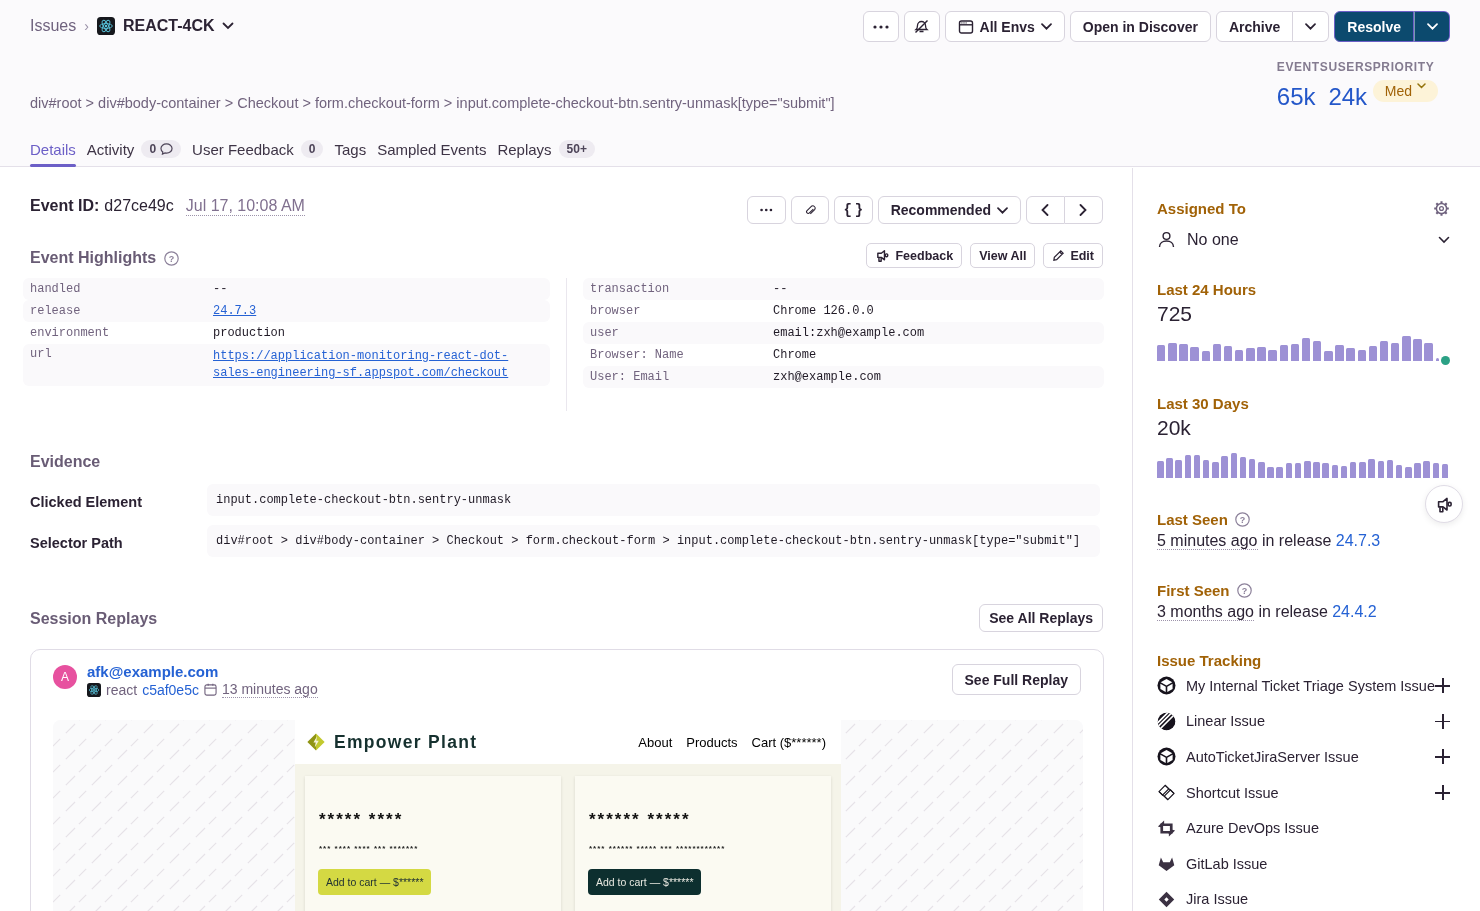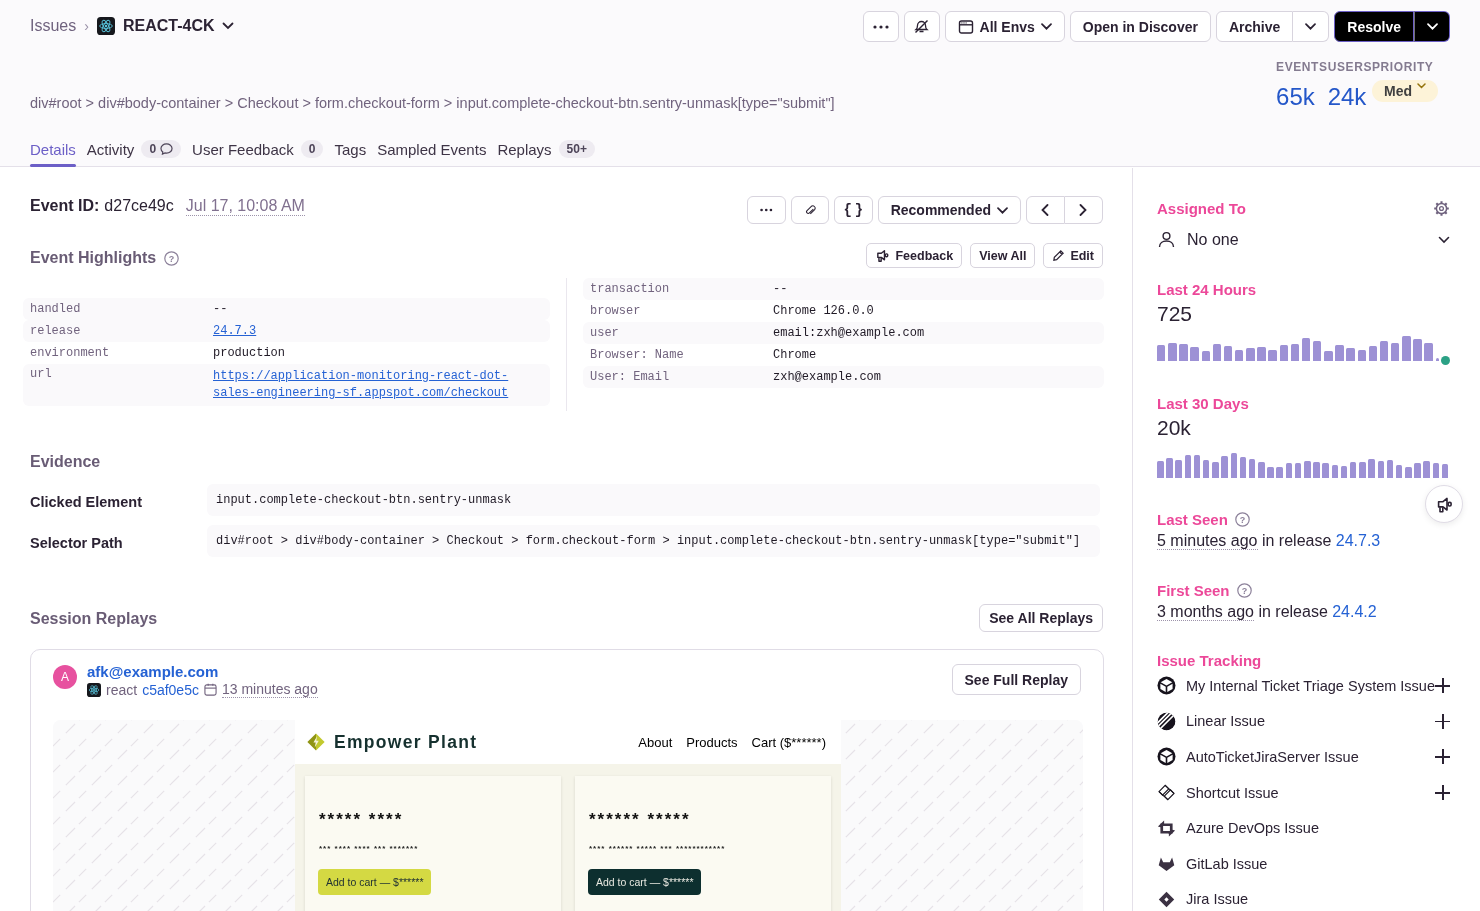--- a/index.html
+++ b/index.html
@@ -13,36 +13,36 @@
 #crumbs .proj { font-weight:700; color:#2b2233; }
 .crumb-sep { margin:0 8px; color:#9a91a8; font-size:14px; }
 #topbtns { position:absolute; right:30px; top:11px; display:flex; align-items:center; gap:5px; }
 .btn { display:inline-flex; align-items:center; justify-content:center; gap:6px;
   background:#fff; border:1px solid #d8d4de; border-radius:6px; height:31px;
   font-size:14px; font-weight:700; color:#2b2233; padding:0 12px; }
 .btn.icon-only { width:36px; padding:0; }
 .btn-group { display:inline-flex; }
 .btn-group .btn:first-child { border-radius:6px 0 0 6px; }
 .btn-group .btn:last-child { border-radius:0 6px 6px 0; border-left:none; }
-.btn.primary { background:#000000; border-color:#6c5fc7; color:#fff; }
+.btn.primary { background:#0c4a6e; border-color:#6c5fc7; color:#fff; }
 .btn-group .btn.primary:last-child { border-left:1px solid rgba(255,255,255,.45); }
 #titlerow { position:absolute; left:30px; top:61px; width:930px; display:flex; align-items:center; }
 .pill-new { background:linear-gradient(90deg,#31a47c,#2aa193); color:#fff; font-size:11px; font-weight:700; border-radius:10px;
   padding:3.5px 8px; margin-right:11px; }
 #titlerow h1 { font-size:21px; font-weight:700; color:#2b2233; white-space:nowrap; }
 #titlerow .url { font-size:20px; color:#8d8599; margin-left:10px; white-space:nowrap; overflow:hidden;
   text-overflow:ellipsis; max-width:681px; letter-spacing:0.75px; }
 .pill-ongoing { background:#fff; border:1px solid #d8d4de; color:#4d4458; font-size:12.5px; font-weight:700;
   border-radius:12px; padding:4px 11px; margin-left:13px; white-space:nowrap; }
 #culprit { position:absolute; left:30px; top:95px; font-size:14.5px; color:#71637e; }
 #stats { position:absolute; right:42px; top:60px; display:flex; }
 #stats .col { display:flex; flex-direction:column; align-items:flex-start; }
 #stats .lbl { font-size:12px; font-weight:700; color:#847b90; letter-spacing:.6px; }
 #stats .val { font-size:24px; color:#2457c9; margin-top:9px; }
-.pill-med { background:#fdf3d8; color:#404040; font-size:14px; font-weight:700; border-radius:12px;
+.pill-med { background:#fdf3d8; color:#a16207; font-size:14px; font-weight:400; border-radius:12px;
   padding:3px 12px; margin-top:6px; display:inline-flex; align-items:flex-start; gap:5px;}
 #tabs { position:absolute; left:30px; top:132px; display:flex; align-items:center; gap:11px; height:34px; }
 .tab { font-size:15px; color:#3e3446; display:flex; align-items:center; gap:7px; height:34px; position:relative; }
 .tab.active { color:#6c5fc7; font-weight:500; }
 .tab.active:after { content:""; position:absolute; left:0; right:0; bottom:-1px; height:3px;
   background:#6c5fc7; border-radius:2px; }
 .tabpill { background:#eeebf1; border-radius:10px; font-size:12px; font-weight:700; color:#4d4458;
   padding:2px 8px; display:inline-flex; align-items:center; gap:4px; }
 
 #main { position:absolute; left:0; top:168px; width:1132px; height:743px; background:#fff; }
@@ -92,21 +92,21 @@
 #site-head .brand { font-size:17.5px; font-weight:700; color:#16312f; margin-left:7px; letter-spacing:1.3px;}
 #site-head .nav { margin-left:auto; font-size:13px; color:#000000; display:flex; gap:14px; }
 .prod-card { position:absolute; top:56px; width:256px; height:200px; background:#fbfaf2;
   box-shadow:0 1px 3px rgba(0,0,0,.12); }
 .prod-card .t { font-size:17px; font-weight:700; color:#111; margin:34px 0 0 14px; letter-spacing:2px;}
 .prod-card .d { font-size:8px; font-weight:700; color:#222; margin:14px 0 0 14px; letter-spacing:1px;}
 .prod-card .b { margin:16px 0 0 13px; display:inline-block; font-size:10.5px; padding:7px 8px; border-radius:4px;}
 
 #sidebar { position:absolute; left:1132px; top:168px; width:348px; height:743px; background:#fff;
   border-left:1px solid #e4e0e9; }
-.sb-h { font-size:15px; font-weight:700; color:#ec4899; display:flex; align-items:center; gap:7px;}
+.sb-h { font-size:15px; font-weight:700; color:#a16207; display:flex; align-items:center; gap:7px;}
 #sidebar .sec { position:absolute; left:24px; right:30px; }
 .bars { display:flex; align-items:flex-end; gap:2.7px; height:31px; }
 .bars i { background:#9d91d5; border-radius:1.5px 1.5px 0 0; }
 .num { font-size:21px; color:#2b2233; }
 .sb-line { font-size:16px; color:#2b2233; }
 .sb-line .dotted { border-bottom:1px dotted #9d93ab; }
 .sb-line a { color:#2562d4; }
 .it-row { display:flex; align-items:center; height:35.6px; }
 .it-row .txt { margin-left:10px; font-size:14.5px; color:#2b2233; flex:1; white-space:nowrap; }
 .plus { width:15px; height:15px; position:relative; }
@@ -256,21 +256,21 @@
     <button class="btn xs"><svg width="15" height="15" viewBox="0 0 19 19" fill="none" stroke="#2b2233" stroke-width="1.8" stroke-linejoin="round">
           <path d="M3.6 6.7 H8 L12 3.4 V15 L8 11.9 H3.6 z"></path>
           <rect x="13.2" y="7.4" width="2.9" height="3.6" rx="1.2"></rect>
           <path d="M5 12.2 V16.7 H7.8 V12.2"></path>
         </svg> Feedback</button>
     <button class="btn xs">View All</button>
     <button class="btn xs"><svg width="13" height="13" viewBox="0 0 14 14" fill="none" stroke="#2b2233" stroke-width="1.3">
           <path d="M9.5 2 L12 4.5 L5 11.5 L2 12 L2.5 9 z M8.3 3.2 l2.5 2.5"></path>
         </svg> Edit</button>
   </div>
-  <table class="kv" style="left:23px; top:110px; width:527px;margin-top:20px;">
+  <table class="kv" style="left:23px; top:110px; width:527px;">
     <tbody>
         <tr class="sh">
           <td class="k">handled</td>
           <td class="v">--</td>
         </tr>
     <tr class="sh">
           <td class="k">release</td>
           <td class="v"><a>24.7.3</a></td>
         </tr>
     <tr>

